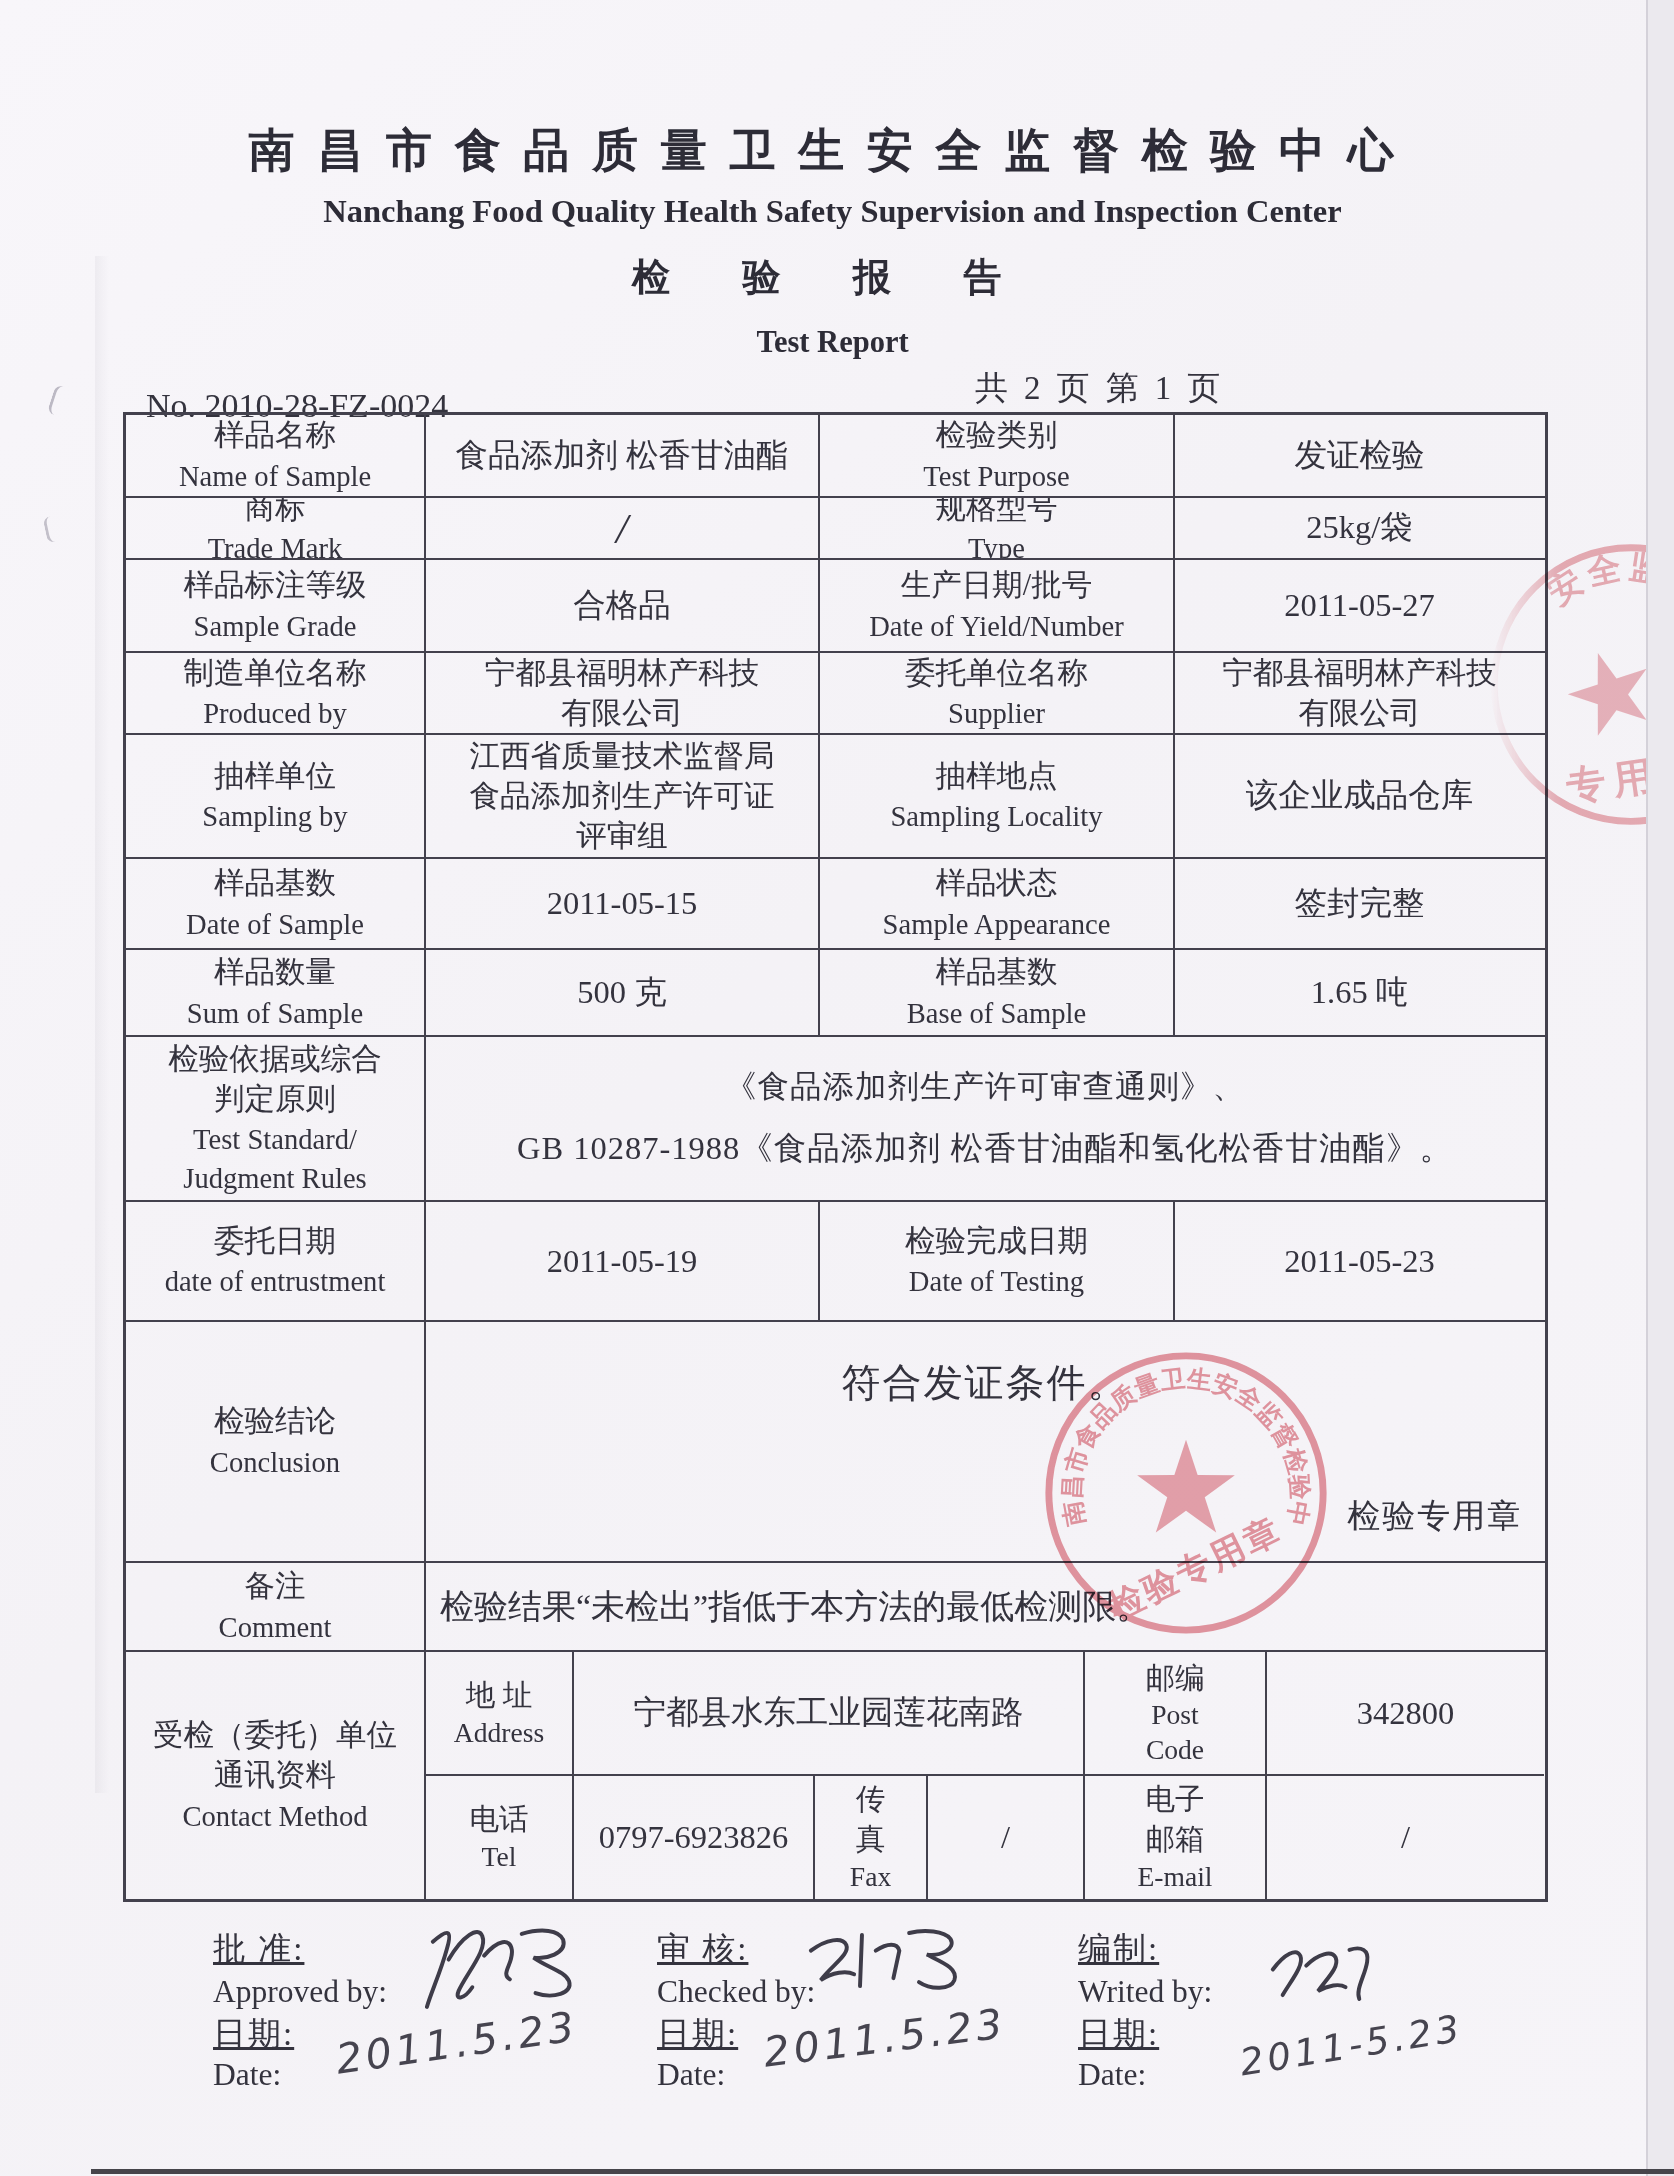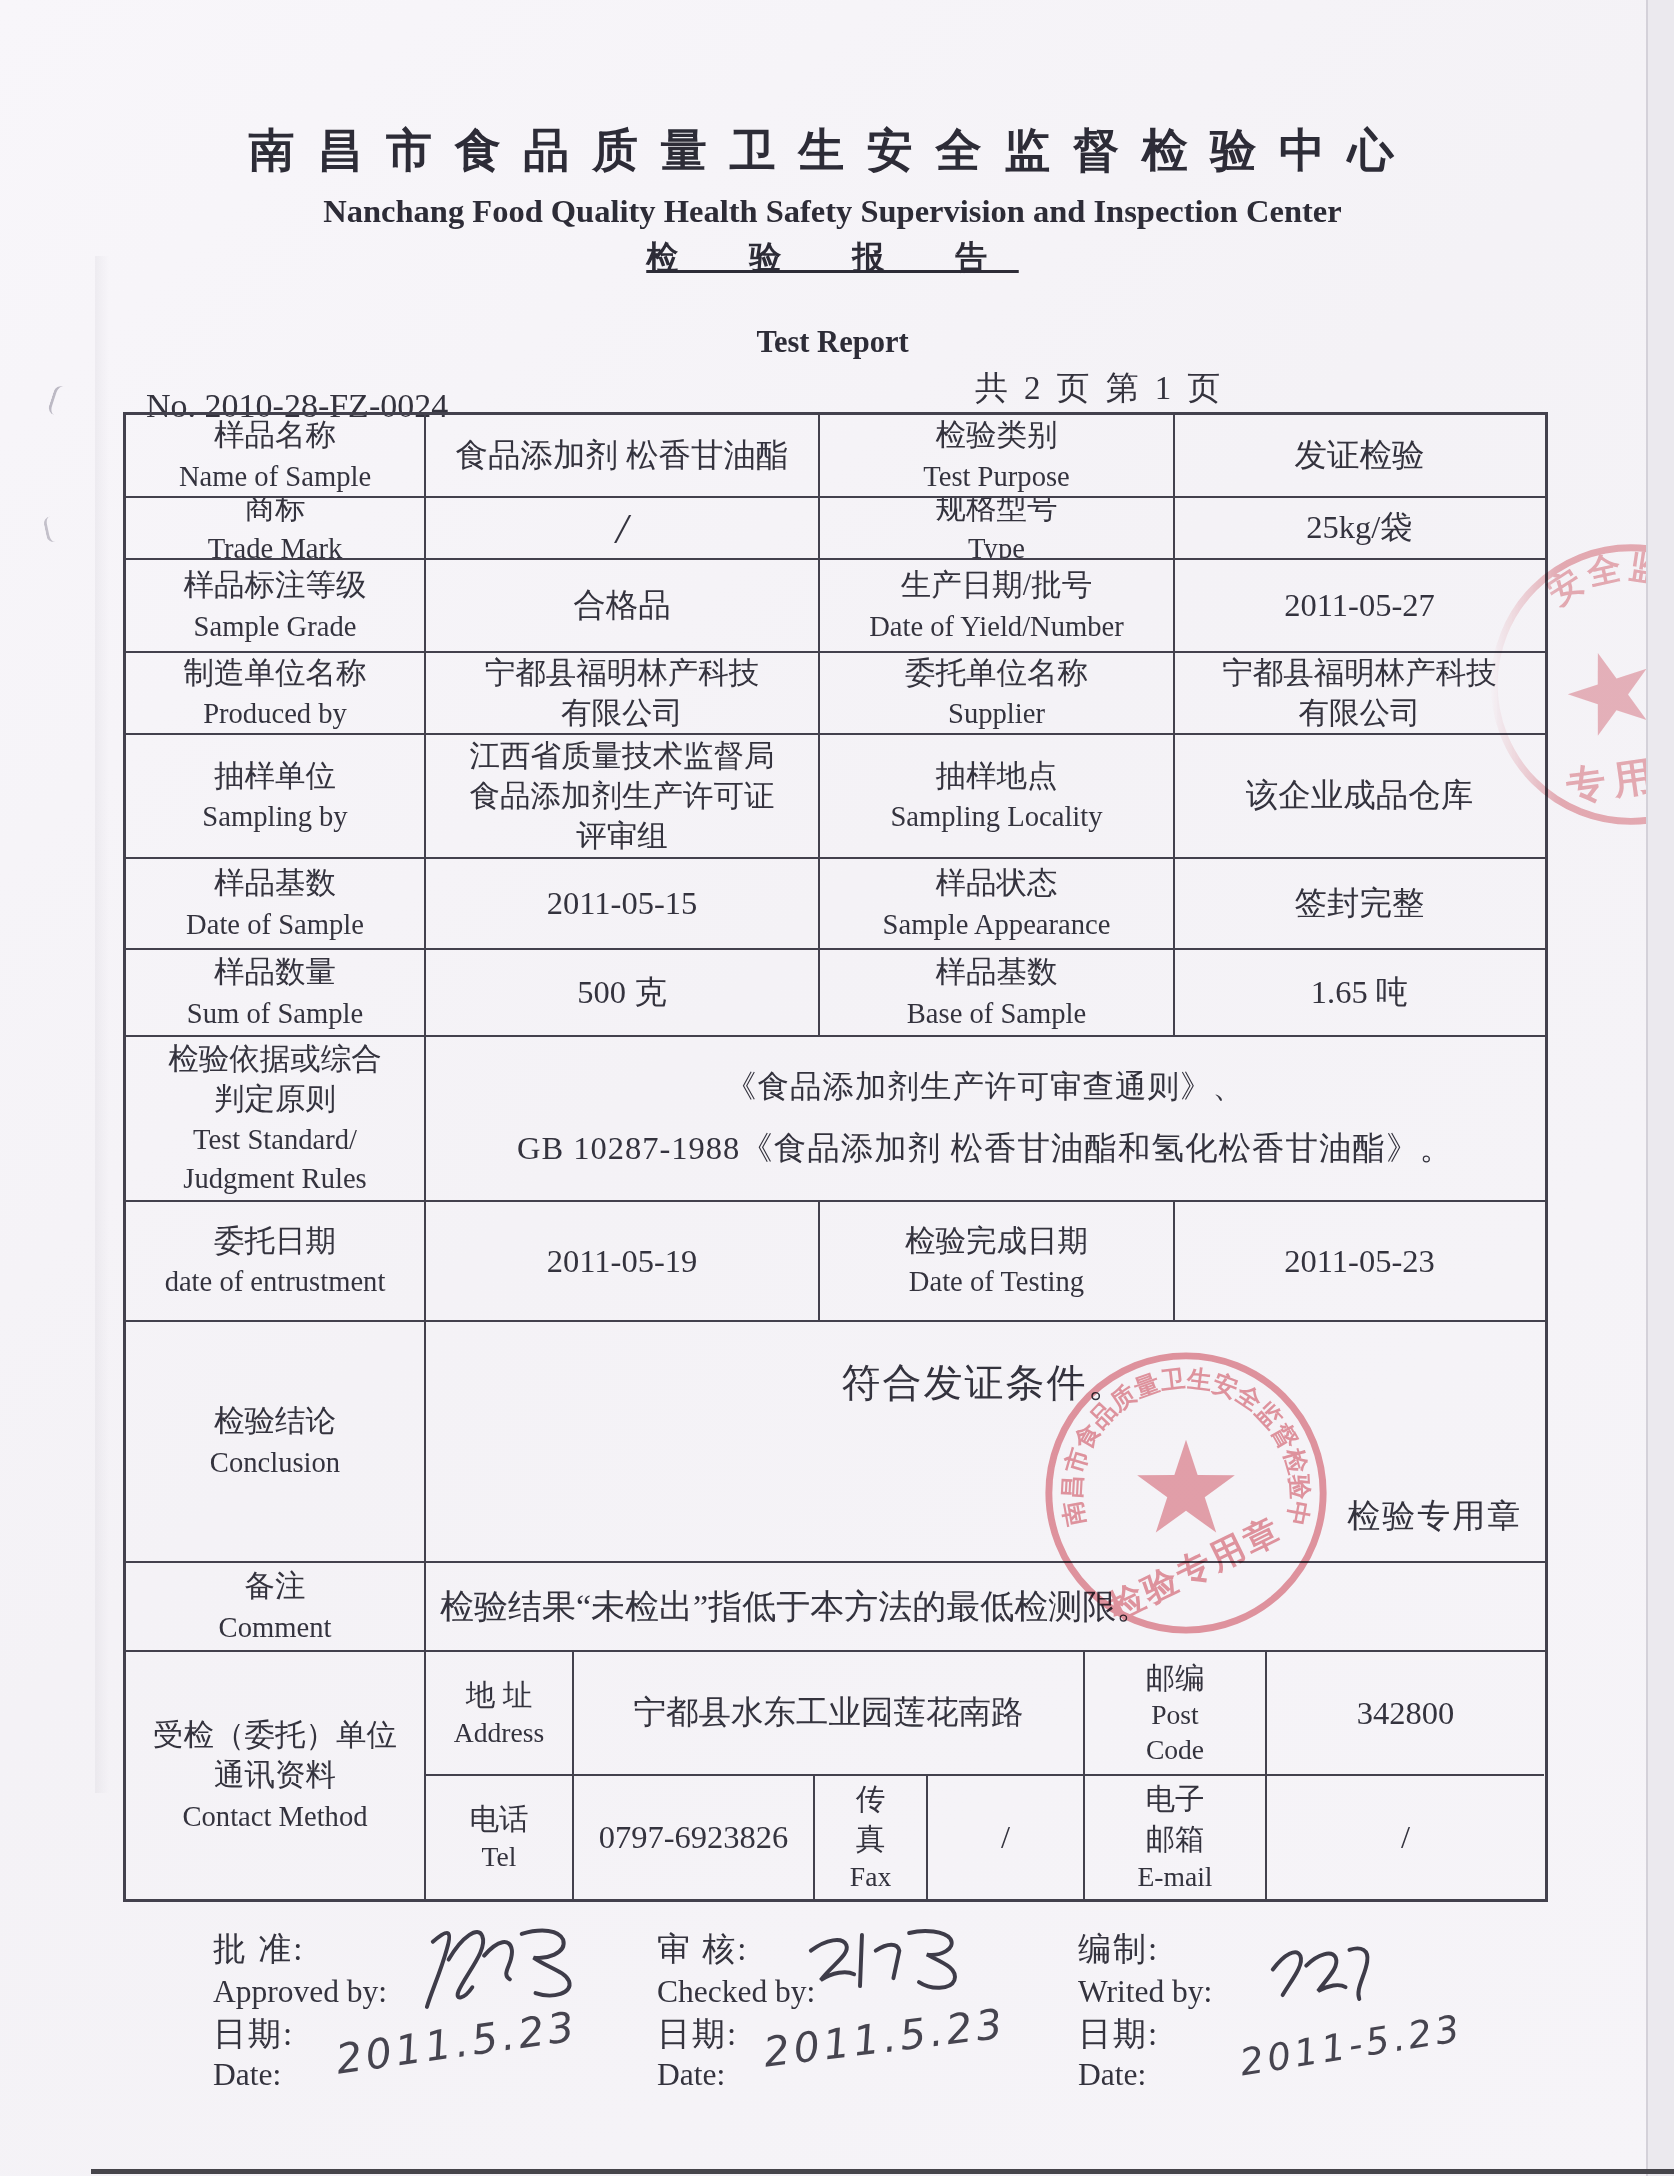--- a/index.html
+++ b/index.html
@@ -6,21 +6,21 @@
   .page{
     position:relative; width:1675px; height:2176px; overflow:hidden;
     background:linear-gradient(135deg,#f8f6fa 0%,#f4f2f6 45%,#f6f4f8 100%);
     font-family:"Liberation Serif","DejaVu Serif",serif;
     color:#34333e;
   }
   .abs{position:absolute;}
   .ctr{left:123px;width:1419px;text-align:center;}
   .title-zh{top:120px;font-size:46px;font-weight:bold;letter-spacing:22.7px;color:#2d2c37;}
   .title-en{top:193px;font-size:32.5px;font-weight:bold;color:#2d2c37;}
-  .report-zh{top:236px;font-size:32px;font-weight:bold;letter-spacing:31.5px;color:#2d2c37;text-decoration:underline;}
+  .report-zh{top:252px;font-size:38px;font-weight:bold;letter-spacing:31.5px;color:#2d2c37;}
   .report-en{top:325px;font-size:30.5px;font-weight:bold;color:#2d2c37;}
   .report-no{left:146px;top:387px;font-size:34px;}
   .page-info{left:975px;top:366px;font-size:33px;letter-spacing:3.9px;}
 
   
   .tbl{position:absolute;left:123px;top:412px;width:1419px;border:3px solid #43414d;}
   .row{display:flex;border-bottom:2px solid #43414d;box-sizing:border-box;}
   .row:last-child{border-bottom:none;}
   .c{box-sizing:border-box;border-right:2px solid #43414d;display:flex;flex-direction:column;
      justify-content:center;align-items:center;text-align:center;overflow:hidden;}
@@ -43,21 +43,21 @@
   
   .sub-col{display:flex;flex-direction:column;width:1118px;}
   .sub-row{display:flex;box-sizing:border-box;}
   .sub-row.addr{height:124px;border-bottom:2px solid #43414d;}
   .sub-row.phone{height:123px;justify-content:flex-end;}
   .sw-lab{width:148px;}.sw-addr{width:511px;}.sw-post{width:182px;}.sw-postv{width:277px;}
   .sw-tel{width:241px;}.sw-fax{width:113px;}.sw-faxv{width:157px;}
   .szh{font-size:29.6px;line-height:1.35;}
   .sen{font-size:27.6px;line-height:1.25;}
   
-  .sig-label{font-size:33px;letter-spacing:2px;}
+  .sig-label{font-size:33px;letter-spacing:2px;text-decoration:underline;}
   .sig-label-en{font-size:31.5px;}
   .hand{font-family:"DejaVu Sans",sans-serif;font-style:italic;font-size:41px;
         color:#46444f;letter-spacing:3.9px;white-space:nowrap;}
   
   .stamp-box{mix-blend-mode:multiply;}
   .edge-clip{position:absolute;left:1483px;top:532px;width:165px;height:310px;overflow:hidden;
      -webkit-mask-image:linear-gradient(to right,transparent 4%,rgba(0,0,0,.9) 48%);
      mask-image:linear-gradient(to right,transparent 4%,rgba(0,0,0,.9) 48%);
      mix-blend-mode:multiply;}
   

